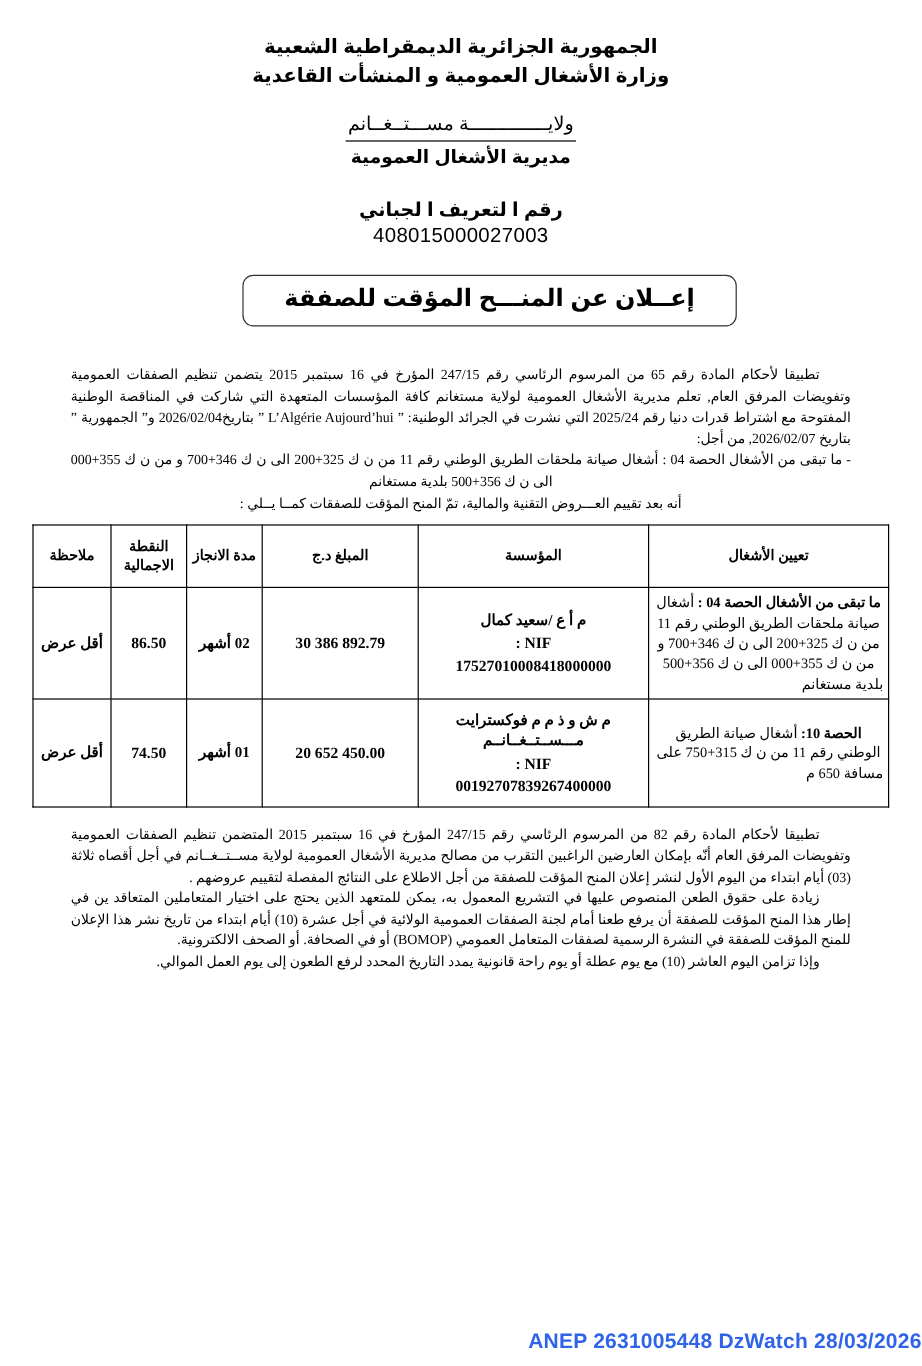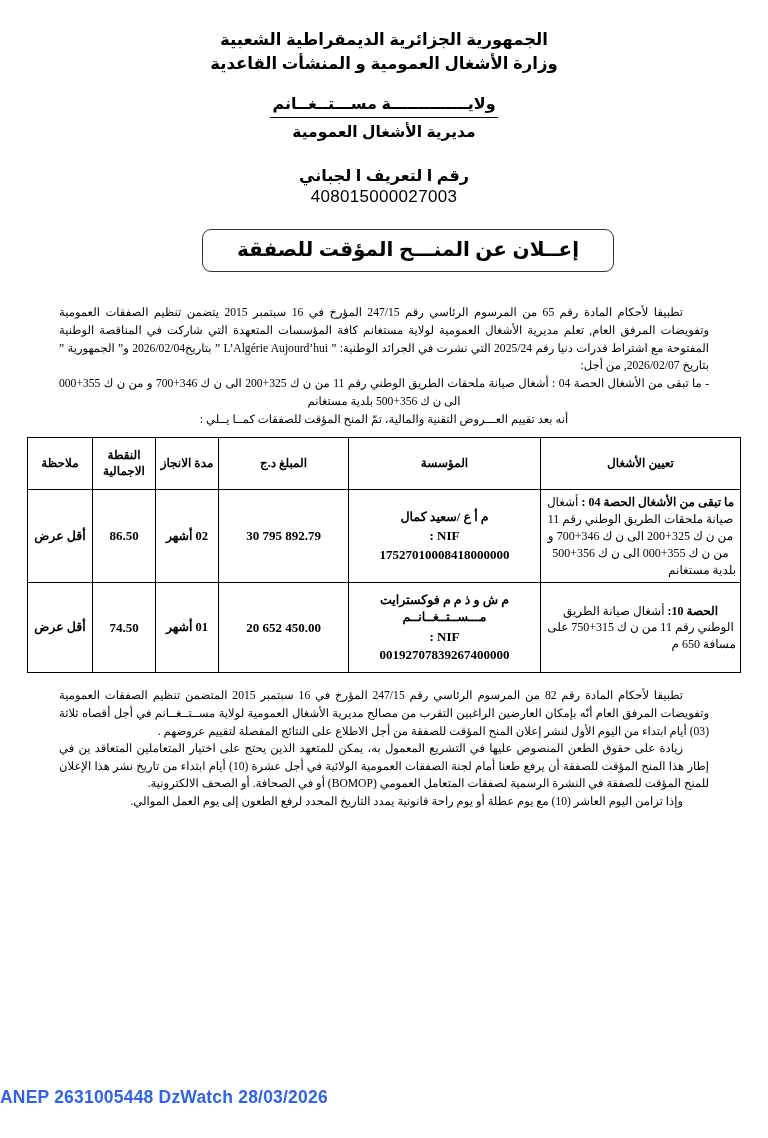--- a/index.html
+++ b/index.html
@@ -38,21 +38,21 @@
     letter-spacing: 0px;
   }
   .hdr-line.l2 { margin-top: 1px; }
 
   .wilaya-block {
     text-align: center;
     margin-top: 17px;
   }
   .wilaya-line {
     font-family: "Liberation Sans", "DejaVu Sans", sans-serif;
-    font-weight: bold;
+    font-weight: normal;
     font-size: 16px;
     line-height: 1.42;
     display: inline-block;
     border-bottom: 1.6px solid #000;
     padding: 0 2px 1px 2px;
     letter-spacing: 1.5px;
   }
   .dir-line {
     font-family: "Liberation Sans", "DejaVu Sans", sans-serif;
     font-weight: bold;
@@ -191,22 +191,22 @@
   col.c-amount{ width: 130px; }
   col.c-dur   { width: 63px; }
   col.c-score { width: 63px; }
   col.c-obs   { width: 65px; }
 
   
   .footer {
     position: absolute;
     left: 0;
     right: 0;
-    bottom: 30px;
-    text-align: left;
+    bottom: 10px;
+    text-align: right;
   }
   .footer-text {
     font-family: "Liberation Sans", "DejaVu Sans", sans-serif;
     font-weight: bold;
     font-size: 17.5px;
     color: #2f63e8;
     direction: ltr;
     letter-spacing: 0.2px;
   }
 </style>
@@ -263,21 +263,21 @@
         </tr>
       </thead>
       <tbody>
         <tr>
           <td class="cell-works"><span class="b">ما تبقى من الأشغال الحصة 04 :</span><span> أشغال صيانة ملحقات الطريق الوطني رقم 11 من ن ك 325+200 الى ن ك 346+700 و من ن ك 355+000 الى ن ك 356+500 بلدية مستغانم</span></td>
           <td class="cell-firm">
             <span class="firm-name">م أ ع /سعيد كمال</span>
             <span class="nif-k">NIF :</span>
             <span class="nif-n">17527010008418000000</span>
           </td>
-          <td><span class="amount">30 795 892.79</span></td>
+          <td><span class="amount">30 386 892.79</span></td>
           <td><span class="dur">02 أشهر</span></td>
           <td><span class="score">86.50</span></td>
           <td><span class="obs">أقل عرض</span></td>
         </tr>
         <tr>
           <td class="cell-works"><span class="b">الحصة 10:</span><span> أشغال صيانة الطريق الوطني رقم 11 من ن ك 315+750 على مسافة 650 م</span></td>
           <td class="cell-firm">
             <span class="firm-name spaced">م ش و ذ م م فوكسترايت مـــســتــغــانــم</span>
             <span class="nif-k">NIF :</span>
             <span class="nif-n">00192707839267400000</span>

